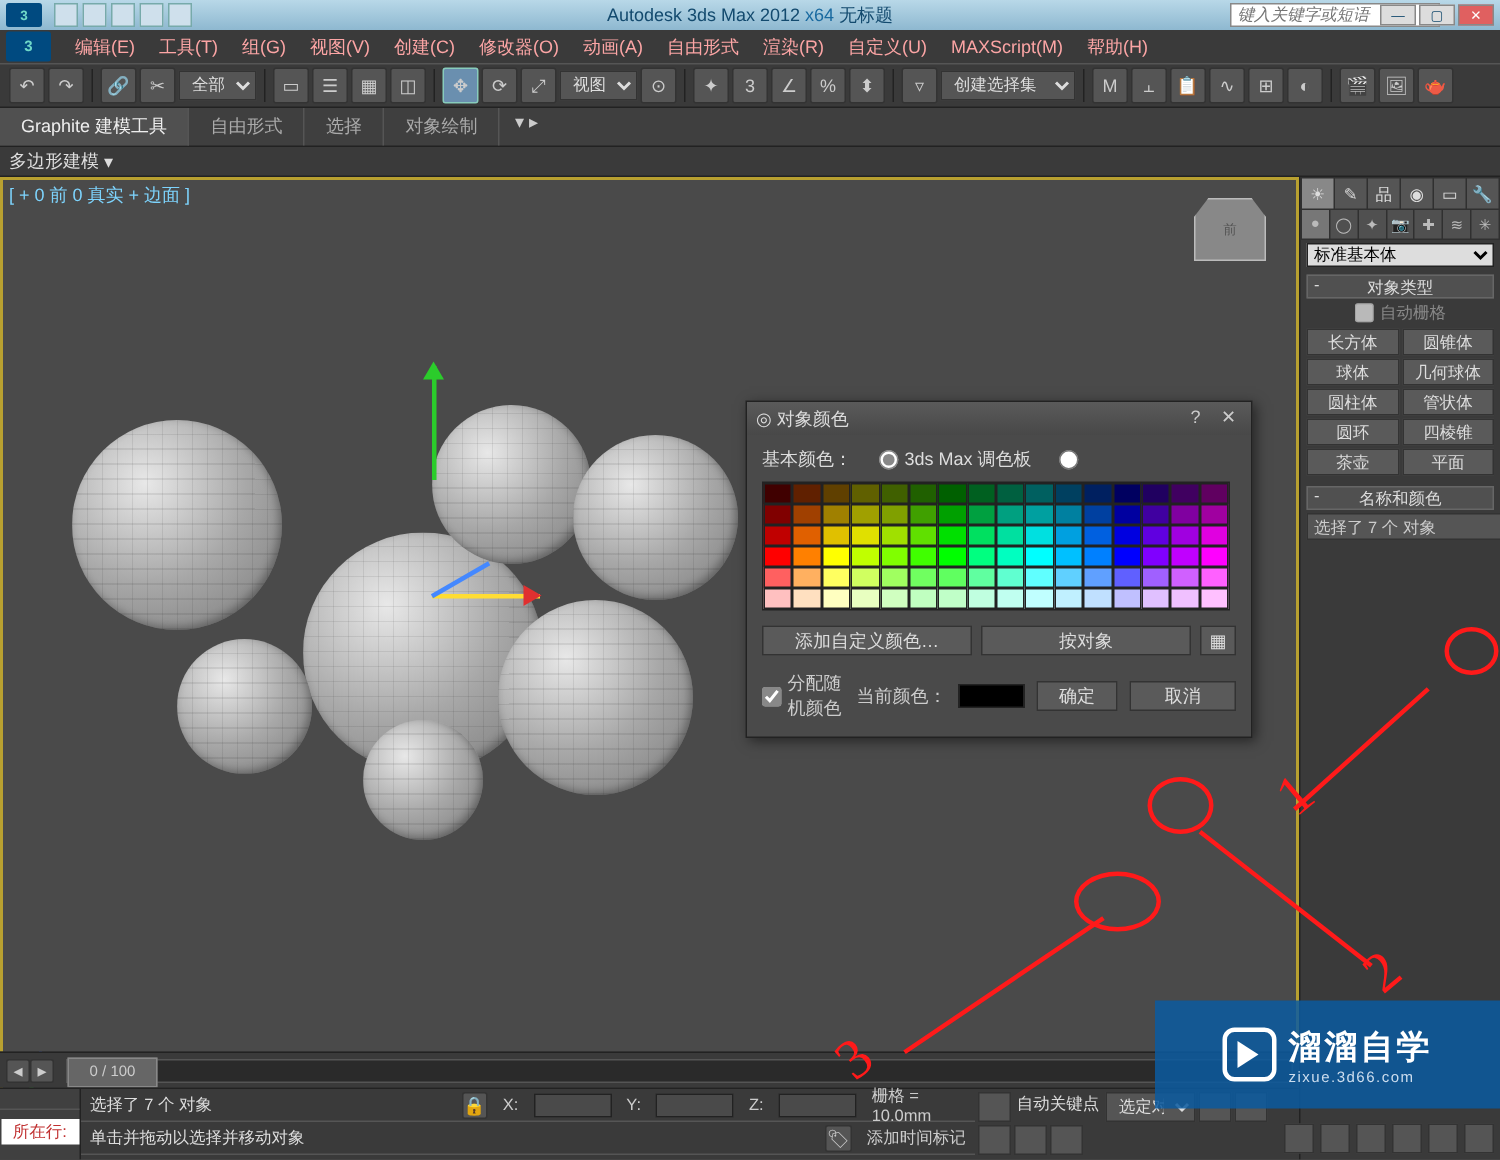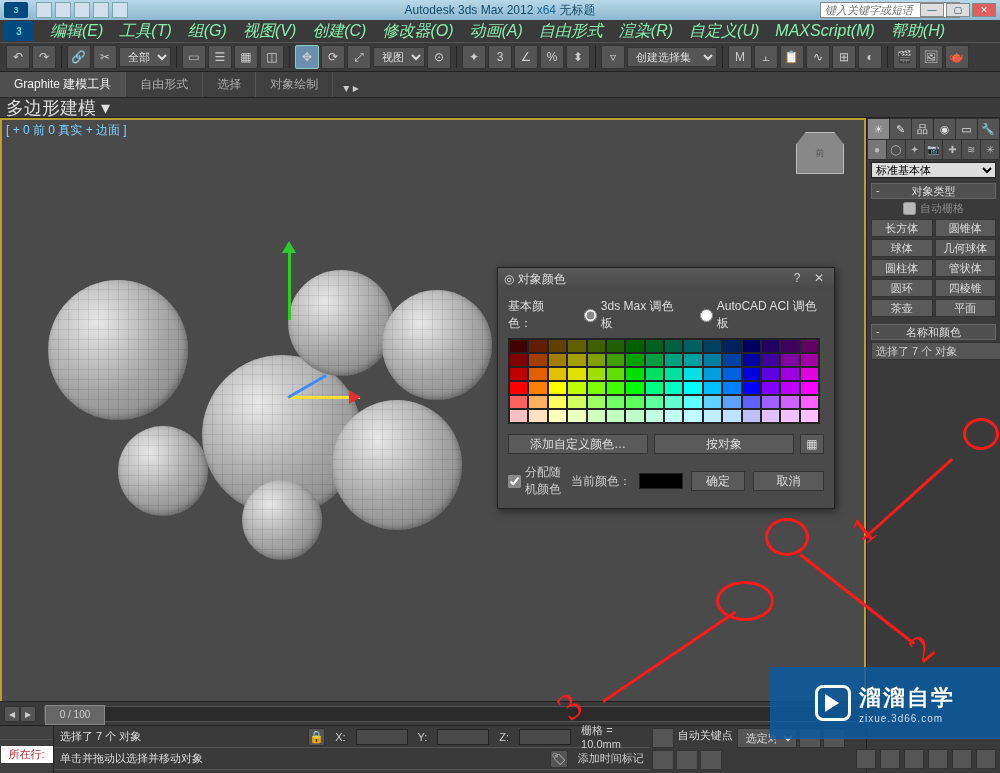--- a/index.html
+++ b/index.html
@@ -14,36 +14,36 @@
 .titlebar .search input { width: 140px; height: 16px; font-size: 11px; padding: 0 4px; border: 1px solid #888; font-style: italic; color: #888; }
 .titlebar .sysbtns { position:absolute; right:4px; display:flex; gap:2px; }
 .titlebar .sysbtn { width:24px; height:14px; background:#ddd; border:1px solid #888; font-size:9px; display:flex; align-items:center; justify-content:center; cursor:pointer;}
 .titlebar .sysbtn.close { background:#e06060; color:#fff;}
 .titlebar .tb-icons { margin-left:4px; display:flex; gap:3px; }
 .titlebar .tb-icon { width:16px; height:16px; background:#cfe0ec; border:1px solid #7aa; }
 
 
 .menubar { height: 22px; background: #3a3a3a; display: flex; align-items: center; padding-left: 4px; }
 .menubar .app-icon { width: 30px; height: 20px; background: #004a80; border-radius: 2px; margin-right: 8px; display:flex; align-items:center; justify-content:center; color:#6fd8c8; font-weight:bold; font-size:10px;}
-.menubar .menu-item { padding: 3px 8px; color: #86efac; cursor: pointer; font-size: 16px; font-style: italic; }
+.menubar .menu-item { padding: 3px 8px; color: #fca5a5; cursor: pointer; font-size: 12px; }
 
 
 .maintb { height: 30px; background: #3a3a3a; border-top: 1px solid #555; border-bottom: 1px solid #222; display: flex; align-items: center; padding: 0 6px; gap: 2px; }
 .tb-btn { width: 24px; height: 24px; background: #555; border: 1px solid #333; border-radius: 2px; display: flex; align-items: center; justify-content: center; cursor: pointer; color: #ccc; font-size: 12px; }
 .tb-btn.active { background: #6a8faf; border-color: #8cb; }
 .tb-sep { width: 1px; height: 22px; background: #222; margin: 0 3px; }
 .tb-select { height: 20px; background: #555; border: 1px solid #333; color: #ddd; font-size: 11px; padding: 0 4px; }
 
 
-.ribbon { height: 26px; background: #3f3f3f; border-bottom: 1px solid #222; display: flex; align-items: flex-end; }
+.ribbon { height: 26px; background: #3f3f3f; border-bottom: 1px solid #222; display: flex; align-items: flex-start; }
 .ribbon-tab { padding: 4px 14px; color: #aaa; border-right: 1px solid #555; cursor: pointer; font-size:12px;}
 .ribbon-tab:first-child { background: #505050; color: #eee; }
 .ribbon-extra { padding: 2px 10px; color: #ccc; font-size: 12px;}
 
-.subhdr { height: 20px; background: #3a3a3a; border-bottom: 1px solid #222; display:flex; align-items:center; padding-left:6px; color:#ddd; font-size:18px;}
+.subhdr { height: 20px; background: #3a3a3a; border-bottom: 1px solid #222; display:flex; align-items:center; padding-left:6px; color:#ddd; font-size:12px;}
 
 
 .main { position: absolute; top: 118px; left: 0; right: 0; bottom: 0; display: flex; }
 .viewport-wrap { flex: 1; display: flex; flex-direction: column; background: #4a4a4a; position: relative; }
 .vp-label { position: absolute; top: 4px; left: 6px; color: #7dd3fc; font-size: 12px; z-index: 2; }
 .viewport { flex: 1; background: #4a4a4a; border: 2px solid #b8a030; position: relative; overflow: hidden; }
 .viewcube { position: absolute; top: 12px; right: 20px; width: 48px; height: 42px; background: #888; border: 1px solid #bbb; display:flex; align-items:center; justify-content:center; color:#555; font-size:9px; clip-path: polygon(20% 0, 80% 0, 100% 30%, 100% 100%, 0 100%, 0 30%);}
 .axis-gizmo { position:absolute; left:14px; bottom:16px; width:30px; height:30px; }
 .axis-gizmo .z { position:absolute; left:10px; top:0; width:2px; height:18px; background:#4a72ff;}
 .axis-gizmo .x { position:absolute; left:10px; top:18px; width:18px; height:2px; background:#ff4444;}
@@ -364,21 +364,20 @@
   </div>
   <div class="dlg-body">
     <div class="palette-hdr">
       <span class="lbl">基本颜色：</span>
       <label>
           <input type="radio" name="pal" checked="" style=""> 
           <span>3ds Max 调色板</span>
         </label>
       <label>
           <input type="radio" name="pal" style=""> 
-          <span>AutoCAD ACI 调色板</span>
         </label>
     </div>
     <div class="palette" id="palette">
         <div class="c" style="background: rgb(64, 0, 0);"></div>
         <div class="c" style="background: rgb(96, 32, 0);"></div>
         <div class="c" style="background: rgb(96, 64, 0);"></div>
         <div class="c" style="background: rgb(96, 96, 0);"></div>
         <div class="c" style="background: rgb(64, 96, 0);"></div>
         <div class="c" style="background: rgb(32, 96, 0);"></div>
         <div class="c" style="background: rgb(0, 96, 0);"></div>

